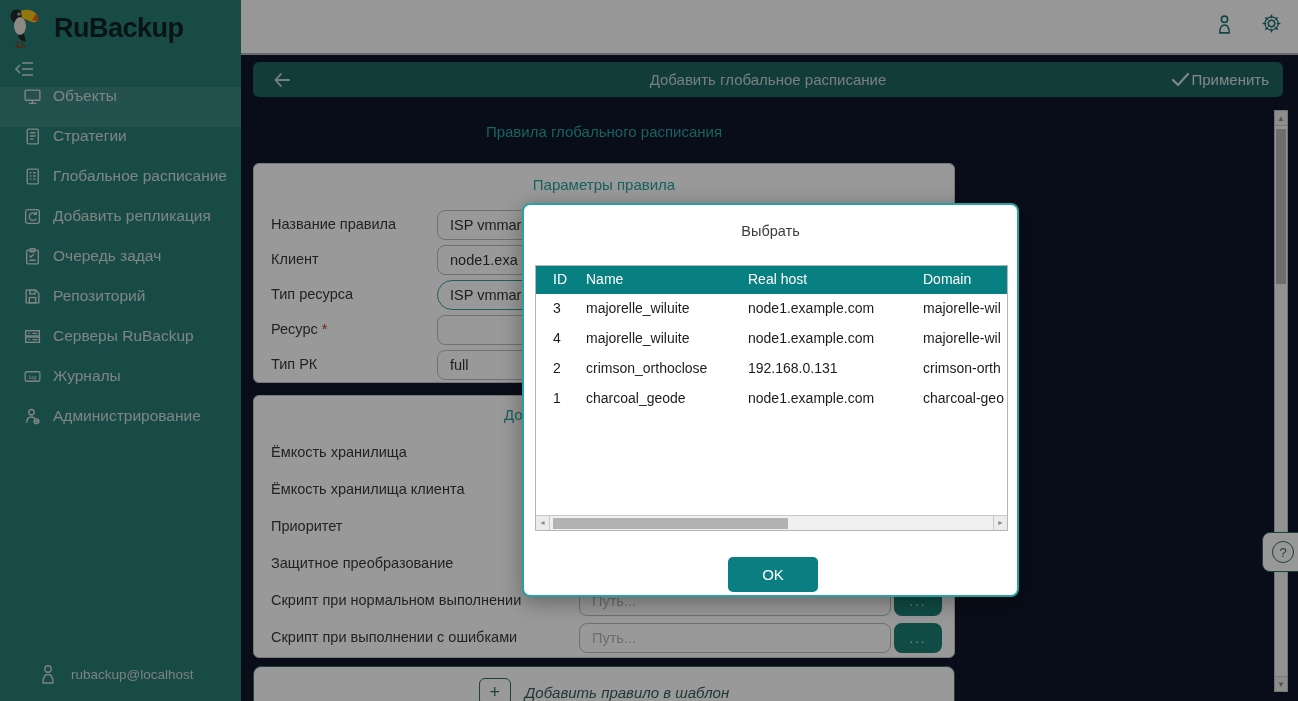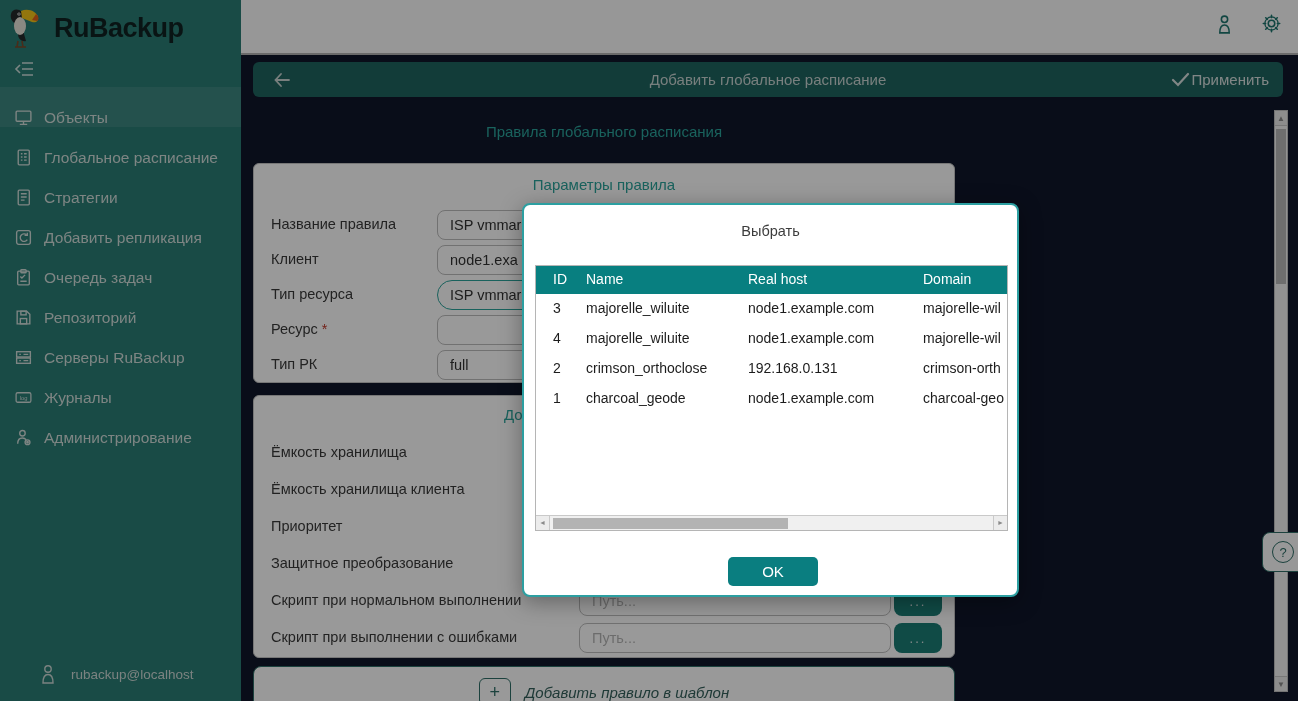--- a/index.html
+++ b/index.html
@@ -6,21 +6,21 @@
   html,body { width:1298px; height:701px; overflow:hidden; background:#888; }
   body { font-family:"Liberation Sans","DejaVu Sans",sans-serif; }
   .app { position:relative; width:1298px; height:701px; background:#0f172a; overflow:hidden; }
 
   
   .sidebar { position:absolute; left:0; top:0; width:241px; height:701px; background:#2a7d75; z-index:1; }
   .logo { position:absolute; left:8px; top:6px; display:flex; align-items:center; gap:6px; }
   .logo-text { font-size:27px; font-weight:bold; color:#102222; letter-spacing:-0.5px; }
   .collapse-btn { position:absolute; left:14px; top:58px; width:22px; height:22px; color:#cfe0dd; cursor:pointer; }
   .nav { position:absolute; left:0; top:87px; width:241px; }
-  .nav-item { height:40px; display:flex; align-items:flex-end; gap:11px; padding-left:14px; color:#d2dedb; font-size:15.5px; cursor:pointer; }
+  .nav-item { height:40px; display:flex; align-items:flex-start; gap:11px; padding-left:23px; color:#d2dedb; font-size:15.5px; cursor:pointer; }
   .nav-item.active { background:rgba(255,255,255,0.09); }
   .nav-item svg { flex:0 0 auto; }
   .side-user { position:absolute; left:0; top:663px; width:286px; display:flex; align-items:center; gap:13px; padding-left:38px; color:#cdd9d6; font-size:13.5px; }
 
   
   .topbar { position:absolute; left:241px; top:0; width:1057px; height:55px; background:#fcfcfc; border-bottom:2px solid #b3b3b3; }
   .topbar-icons { position:absolute; right:16px; top:13px; display:flex; gap:26px; color:#1d756e; }
   .topbar-icons .tb-icon { cursor:pointer; }
 
   
@@ -71,21 +71,21 @@
   .mrow span { position:absolute; top:6px; font-size:14px; white-space:nowrap; overflow:hidden; }
   .mhead { height:28px; background:#087f80; color:#fff; }
   .mhead span { top:5px; }
   .mbody .mrow { color:#1c1c1c; cursor:pointer; }
   .c0 { left:17px; width:30px; } .c1 { left:50px; width:160px; } .c2 { left:212px; width:172px; } .c3 { left:387px; width:85px; }
   .h-scroll { position:absolute; left:0; bottom:0; width:471px; height:15px; background:#f0f0f0; border-top:1px solid #c9c9c9; }
   .h-arrow { position:absolute; top:0; width:14px; height:14px; background:#ececec; color:#8a8a8a; font-size:7px; text-align:center; line-height:14px; cursor:pointer; }
   .h-left { left:0; border-right:1px solid #c9c9c9; }
   .h-right { right:0; border-left:1px solid #c9c9c9; }
   .h-thumb { position:absolute; left:17px; top:2px; width:235px; height:11px; background:#b3b3b3; cursor:pointer; }
-  .ok-btn { position:absolute; left:204px; top:352px; width:90px; height:29px; background:#0a7e80; color:#fff; font-size:15px; border:none; border-radius:5px; cursor:pointer; font-family:inherit; }
+  .ok-btn { position:absolute; left:204px; top:352px; width:90px; height:35px; background:#0a7e80; color:#fff; font-size:15px; border:none; border-radius:5px; cursor:pointer; font-family:inherit; }
 
   svg { display:block; }
 </style>
 </head>
 <body>
 
 <div class="app">
 
   <div class="sidebar">
     <div class="logo">
@@ -113,30 +113,30 @@
       <div class="nav-item active">
         <svg width="19" height="19" viewBox="0 0 18 18" fill="none" stroke="currentColor" stroke-width="1.3">
             <rect x="2" y="3" width="14" height="9.5" rx="1"></rect>
             <path d="M9 12.5 V15 M5.5 15.5 H12.5"></path>
           </svg>
         <span>Объекты</span>
       </div>
       <div class="nav-item">
         <svg width="19" height="19" viewBox="0 0 18 18" fill="none" stroke="currentColor" stroke-width="1.3">
             <rect x="4" y="2" width="10.5" height="14" rx="1"></rect>
+            <path d="M6.5 5.5 H12 M6.5 8.5 H12 M6.5 11.5 H10"></path>
+          </svg>
+        <span>Стратегии</span>
+      </div>
+      <div class="nav-item">
+        <svg width="19" height="19" viewBox="0 0 18 18" fill="none" stroke="currentColor" stroke-width="1.3">
+            <rect x="4" y="2" width="10.5" height="14" rx="1"></rect>
             <path d="M6.5 5.5 H8 M9.5 5.5 H12 M6.5 8.5 H8 M9.5 8.5 H12 M6.5 11.5 H8 M9.5 11.5 H12"></path>
           </svg>
         <span>Глобальное расписание</span>
-      </div>
-      <div class="nav-item">
-        <svg width="19" height="19" viewBox="0 0 18 18" fill="none" stroke="currentColor" stroke-width="1.3">
-            <rect x="4" y="2" width="10.5" height="14" rx="1"></rect>
-            <path d="M6.5 5.5 H12 M6.5 8.5 H12 M6.5 11.5 H10"></path>
-          </svg>
-        <span>Стратегии</span>
       </div>
       <div class="nav-item">
         <svg width="19" height="19" viewBox="0 0 18 18" fill="none" stroke="currentColor" stroke-width="1.3">
             <rect x="2.5" y="2.5" width="13" height="13" rx="2"></rect>
             <path d="M12 6.5 A3.6 3.6 0 1 0 12.6 11"></path>
             <path d="M12.6 4.5 V7 H10"></path>
           </svg>
         <span>Добавить репликация</span>
       </div>
       <div class="nav-item">

